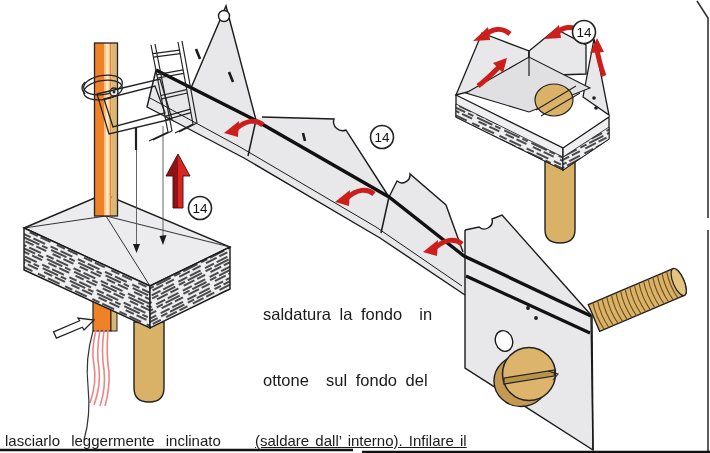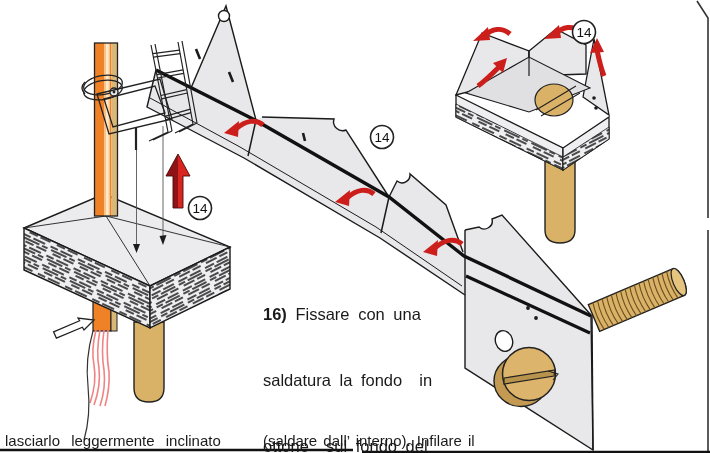--- a/index.html
+++ b/index.html
@@ -12,21 +12,21 @@
     position:absolute;left:263px;top:259px;width:212px;
     font-size:16.5px;line-height:22px;white-space:pre;word-spacing:4px;
   }
   .tline{height:22px;}
   .tline b{font-weight:bold;}
   .bottomrow{
     position:absolute;left:5px;top:431px;width:700px;height:20px;
     font-size:15px;line-height:20px;white-space:pre;display:flex;
   }
   .bcell-left{width:250px;word-spacing:7px;}
-  .bcell-right{margin-left:8px;word-spacing:2px;}
+  .bcell-right{word-spacing:2px;text-decoration:underline;}
   .svgnum{font-family:"Liberation Sans",sans-serif;font-size:13.5px;fill:#111;}
 </style>
 </head>
 <body>
 
 <div class="canvas">
 
 <svg width="710" height="453" viewBox="0 0 710 453">
   <defs>
     <pattern id="grainL" width="30" height="10" patternUnits="userSpaceOnUse" patternTransform="rotate(25)">
@@ -212,21 +212,20 @@
     <circle cx="382" cy="137" r="11.5" fill="#fff" stroke="#222" stroke-width="1.6"></circle>
     <text class="svgnum" x="382" y="141.5" text-anchor="middle">14</text>
   </g>
   <g>
     <circle cx="584" cy="32" r="11.5" fill="#fff" stroke="#222" stroke-width="1.6"></circle>
     <text class="svgnum" x="584" y="36.5" text-anchor="middle">14</text>
   </g>
 </svg>
 
 <div class="textcol">
-  <div class="tline"><b>16)</b> <span>Fissare con una</span></div>
   <div class="tline">saldatura la fondo  in</div>
   <div class="tline">ottone  sul fondo del</div>
   
   
   
   
   
 </div>
 
 <div class="bottomrow">

